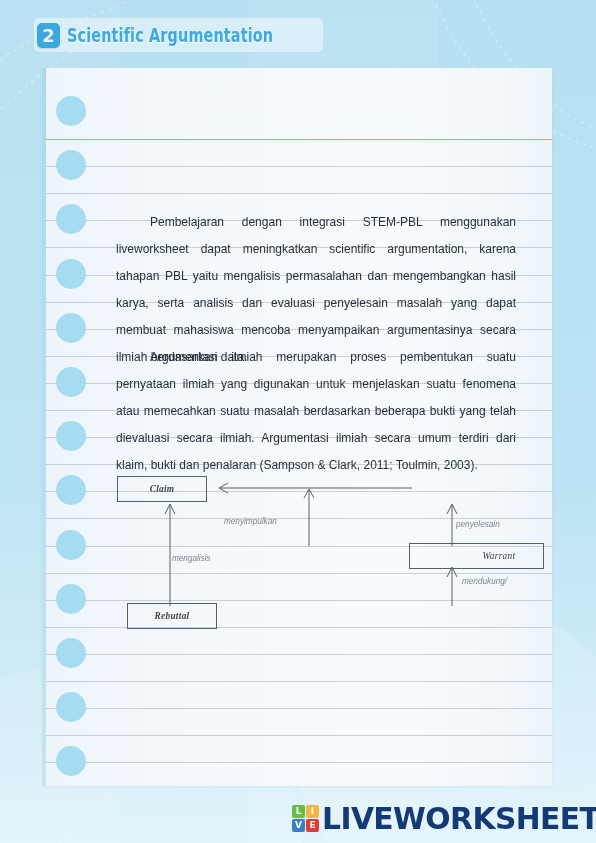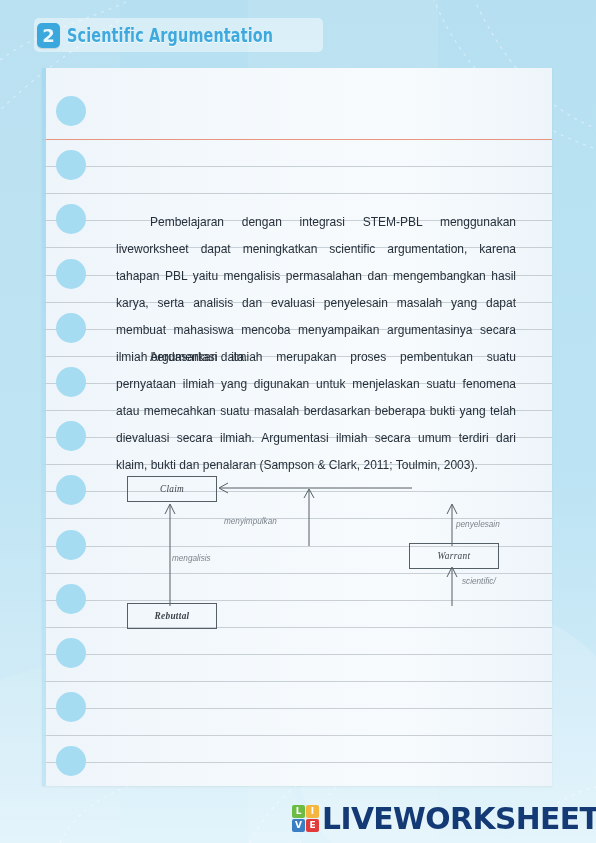--- a/index.html
+++ b/index.html
@@ -175,28 +175,28 @@
         <polyline points="123,446 128,436 133,446"></polyline>
 
         <line x1="410" y1="478" x2="410" y2="437"></line>
         <polyline points="405,446 410,436 415,446"></polyline>
 
         <line x1="410" y1="538" x2="410" y2="500"></line>
         <polyline points="405,509 410,499 415,509"></polyline>
       </g>
     </svg>
 
-    <div class="dbox" style="left:85px;top:408px;width:88px;height:24px;">Claim</div>
-    <div class="dbox" style="left:367px;top:475px;width:88px;height:24px;">Warrant</div>
+    <div class="dbox" style="left:75px;top:408px;width:88px;height:24px;font-weight:bold;">Claim</div>
+    <div class="dbox" style="left:367px;top:475px;width:88px;height:24px;padding-left:45px;">Warrant</div>
     <div class="dbox" style="left:85px;top:535px;width:88px;height:24px;font-weight:bold;">Rebuttal</div>
 
     <div class="dlabel" style="left:182px;top:449px;">menyimpulkan</div>
     <div class="dlabel" style="left:130px;top:486px;">mengalisis</div>
     <div class="dlabel" style="left:414px;top:452px;">penyelesain</div>
-    <div class="dlabel" style="left:420px;top:509px;">scientific/</div>
+    <div class="dlabel" style="left:420px;top:509px;">mendukung/</div>
   </div>
 
   <div class="logo">
     <div class="logo-tiles" id="logo-tiles">
         <div class="tile" style="background: rgb(108, 187, 69);">L</div>
         <div class="tile" style="background: rgb(244, 182, 63);">I</div>
         <div class="tile" style="background: rgb(58, 127, 196);">V</div>
         <div class="tile" style="background: rgb(224, 58, 58);">E</div>
       </div>
     <div class="logo-text">LIVEWORKSHEETS</div>

